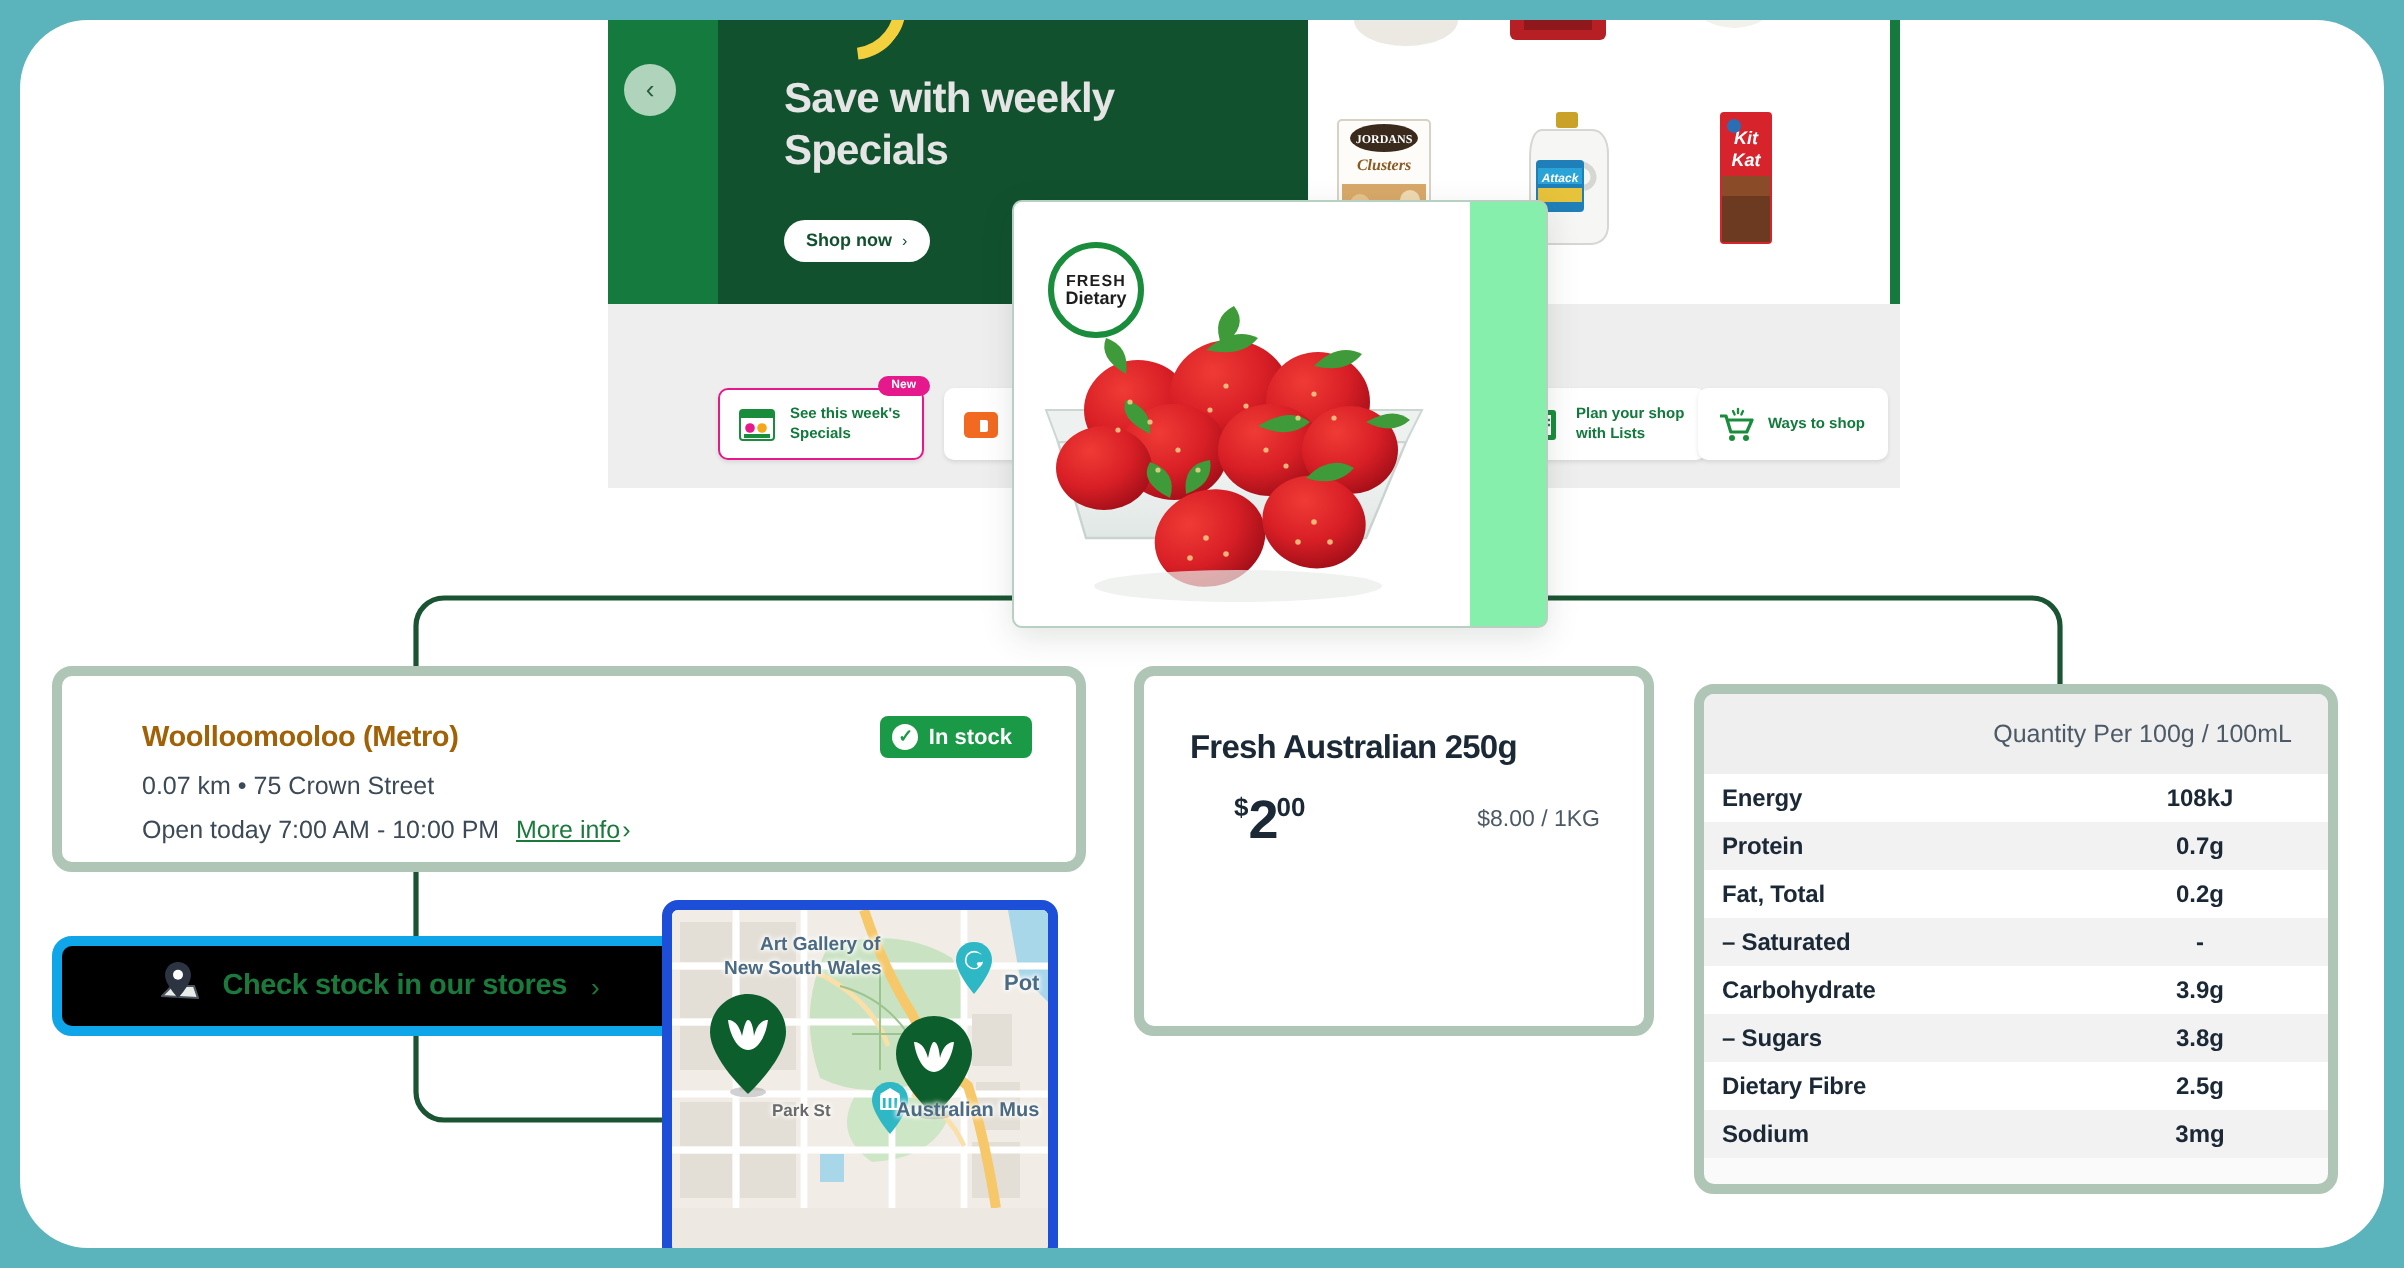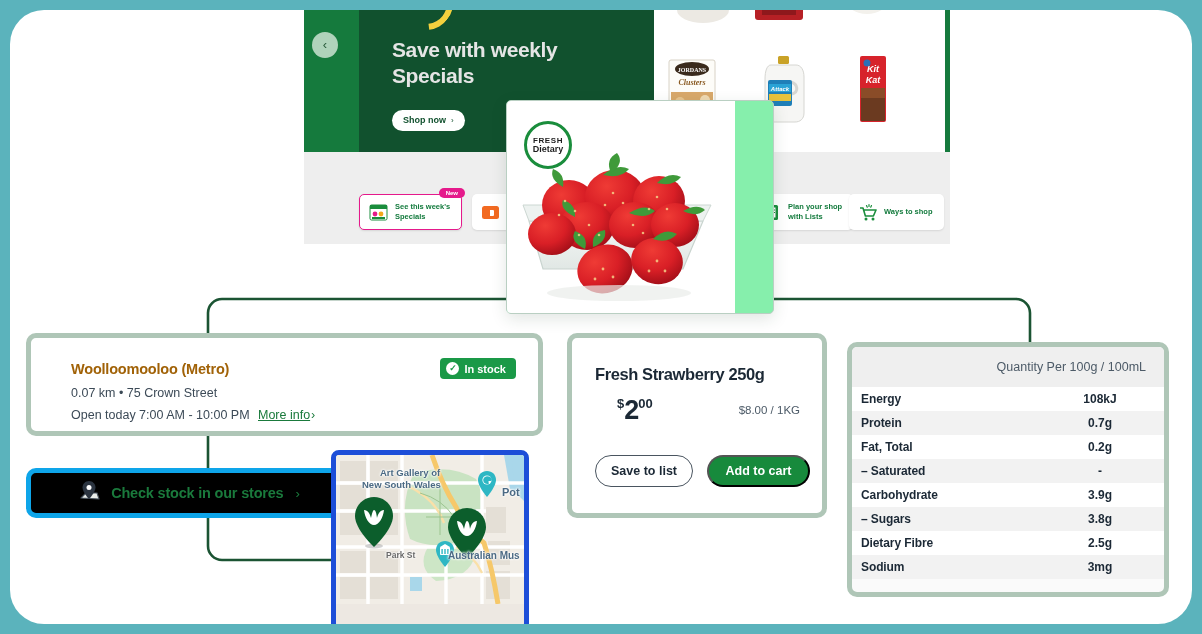--- a/index.html
+++ b/index.html
@@ -557,29 +557,25 @@
       </svg>
 
       <div class="map-label" style="left:44px;top:12px;font-size:9.5px;">Art Gallery of</div>
       <div class="map-label" style="left:26px;top:24px;font-size:9.5px;">New South Wales</div>
       <div class="map-label" style="left:166px;top:31px;font-size:11px;">Pot</div>
       <div class="map-label" style="left:50px;top:95px;font-size:8.5px;color:#6a6a6a;">Park St</div>
       <div class="map-label" style="left:112px;top:95px;font-size:10px;">Australian Mus</div>
     </div>
 
     <div class="card prod-card">
-      <div class="prod-title">Fresh Strawberry 250g</div>
+      <div class="prod-title">Fresh Australian 250g</div>
       <div class="price">
         <span class="dollar">$</span><span class="whole">2</span><span class="cents">00</span>
       </div>
       <div class="unit-price">$8.00 / 1KG</div>
-      <div class="btn-row">
-        <button class="btn btn-save">Save to list</button>
-        <button class="btn btn-cart">Add to cart</button>
-      </div>
     </div>
 
     <div class="card nutri">
       <div class="nutri-head">Quantity Per 100g / 100mL</div>
       <div id="nutri-rows">
           <div class="nrow">
             <span class="nlabel">Energy</span>
             <span class="nvalue">108kJ</span>
           </div>
           <div class="nrow">

